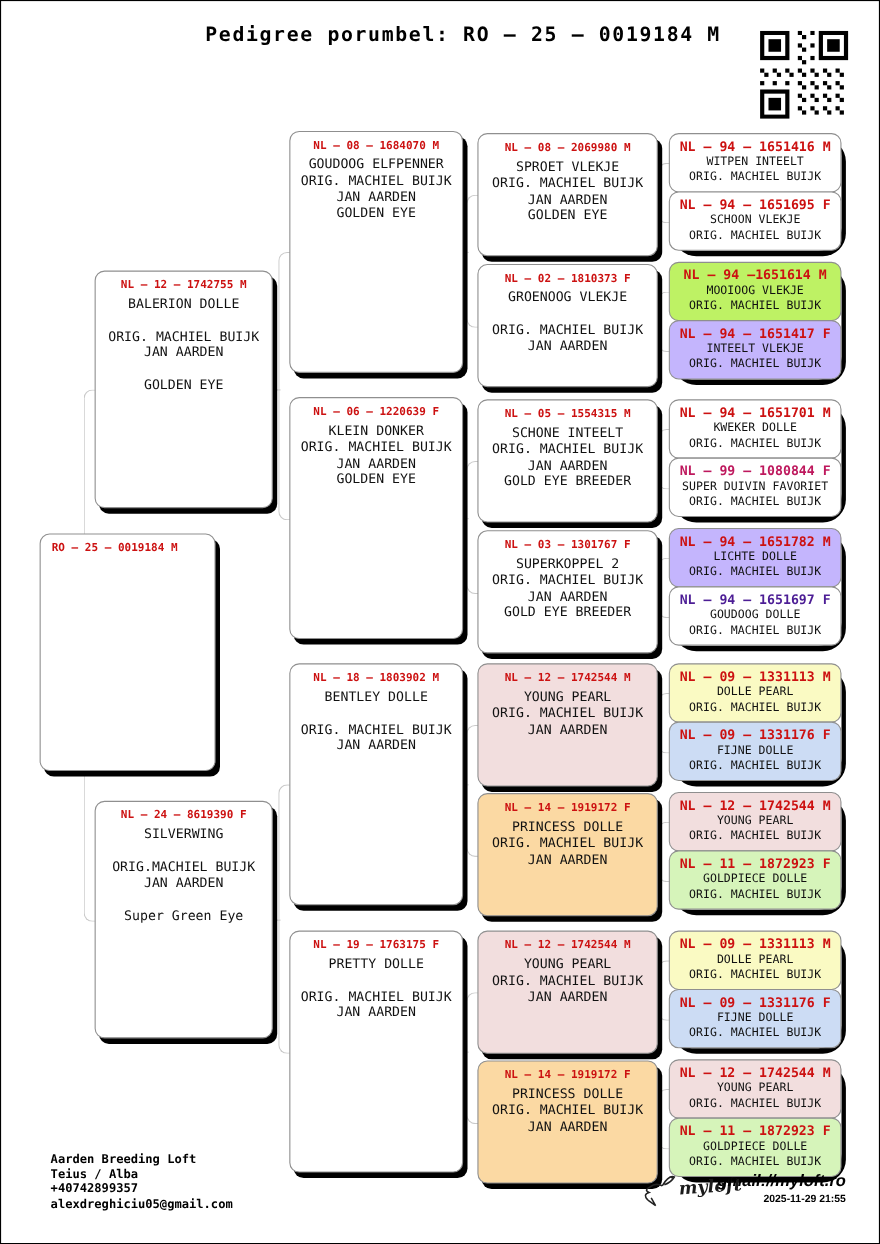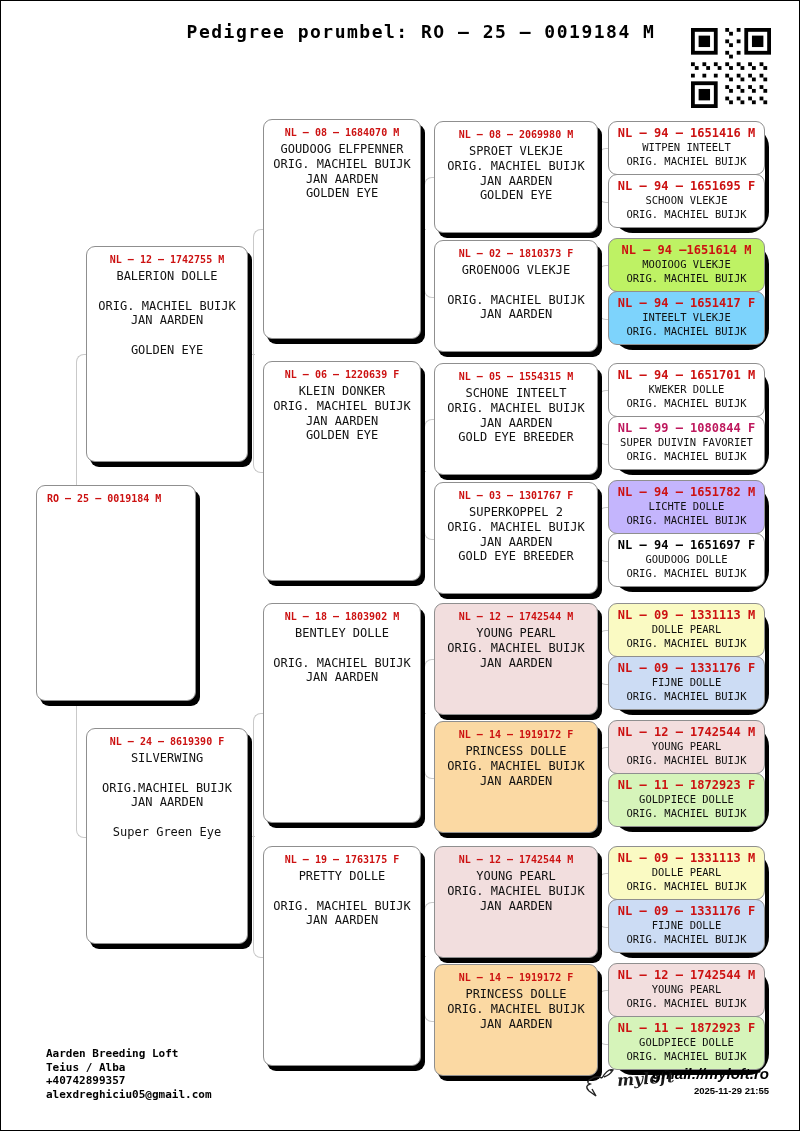--- a/index.html
+++ b/index.html
@@ -234,21 +234,21 @@
           <div class="bx-line">SCHOON VLEKJE</div>
           <div class="bx-line">ORIG. MACHIEL BUIJK</div>
         </div>
       </div>
       <div class="g5group" style="left: 607px; top: 237px; width: 157px; height: 107px;">
         <div class="g5half" style="top: 0px; height: 54px; background: #bef264;">
           <div class="bx-ring" style="color: rgb(204, 17, 17);">NL – 94 –1651614 M</div>
           <div class="bx-line">MOOIOOG VLEKJE</div>
           <div class="bx-line">ORIG. MACHIEL BUIJK</div>
         </div>
-        <div class="g5half" style="top: 53px; height: 54px; background: #7dd3fc;">
+        <div class="g5half" style="top: 53px; height: 54px; background: #c4b5fd;">
           <div class="bx-ring" style="color: rgb(204, 17, 17);">NL – 94 – 1651417 F</div>
           <div class="bx-line">INTEELT VLEKJE</div>
           <div class="bx-line">ORIG. MACHIEL BUIJK</div>
         </div>
       </div>
       <div class="g5group" style="left: 607px; top: 362px; width: 157px; height: 107px;">
         <div class="g5half" style="top: 0px; height: 54px; background: rgb(255, 255, 255);">
           <div class="bx-ring" style="color: rgb(204, 17, 17);">NL – 94 – 1651701 M</div>
           <div class="bx-line">KWEKER DOLLE</div>
           <div class="bx-line">ORIG. MACHIEL BUIJK</div>
@@ -259,21 +259,21 @@
           <div class="bx-line">ORIG. MACHIEL BUIJK</div>
         </div>
       </div>
       <div class="g5group" style="left: 607px; top: 479px; width: 157px; height: 107px;">
         <div class="g5half" style="top: 0px; height: 54px; background: #c4b5fd;">
           <div class="bx-ring" style="color: rgb(204, 17, 17);">NL – 94 – 1651782 M</div>
           <div class="bx-line">LICHTE DOLLE</div>
           <div class="bx-line">ORIG. MACHIEL BUIJK</div>
         </div>
         <div class="g5half" style="top: 53px; height: 54px; background: rgb(255, 255, 255);">
-          <div class="bx-ring" style="color: #000000;">NL – 94 – 1651697 F</div>
+          <div class="bx-ring" style="color: #4c1d95;">NL – 94 – 1651697 F</div>
           <div class="bx-line">GOUDOOG DOLLE</div>
           <div class="bx-line">ORIG. MACHIEL BUIJK</div>
         </div>
       </div>
       <div class="g5group" style="left: 607px; top: 602px; width: 157px; height: 107px;">
         <div class="g5half" style="top: 0px; height: 54px; background: rgb(250, 250, 195);">
           <div class="bx-ring" style="color: rgb(204, 17, 17);">NL – 09 – 1331113 M</div>
           <div class="bx-line">DOLLE PEARL</div>
           <div class="bx-line">ORIG. MACHIEL BUIJK</div>
         </div>

